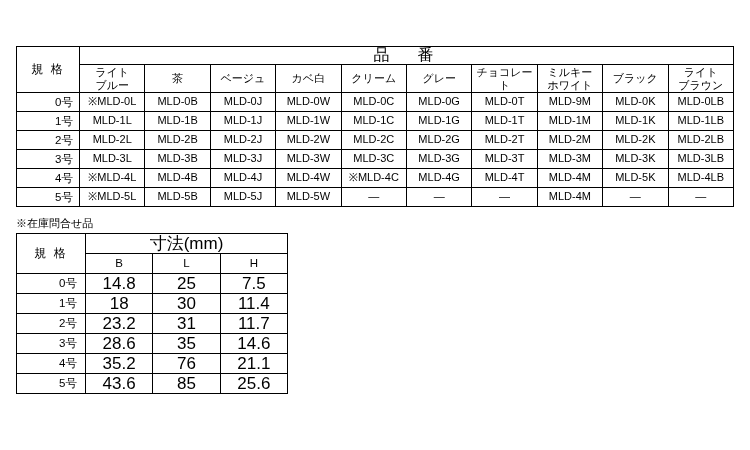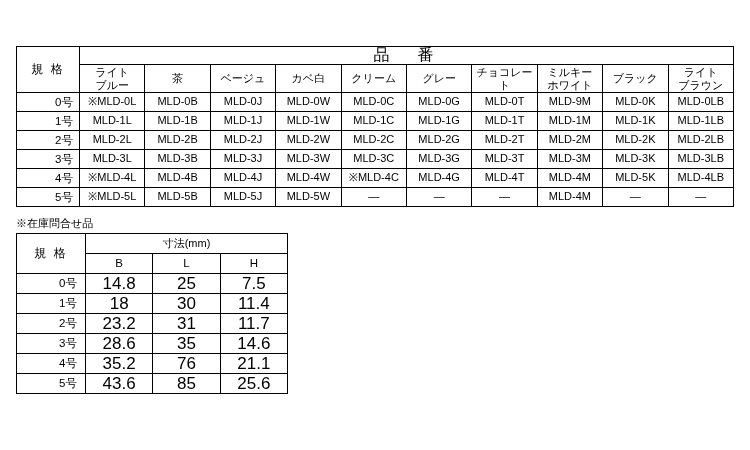--- a/index.html
+++ b/index.html
@@ -103,21 +103,21 @@
   }
   #dimension-table td {
     height: 19px;
   }
   #dimension-table .d-spec {
     width: 68px;
     font-size: 12px;
     letter-spacing: 2px;
   }
   #dimension-table .d-sunpo {
-    font-size: 11px;
+    font-size: 17px;
   }
   #dimension-table .d-col {
     width: 68px;
     font-size: 11.5px;
   }
   #dimension-table .spec-cell {
     text-align: right;
     padding-right: 8px;
     font-size: 11.5px;
   }

